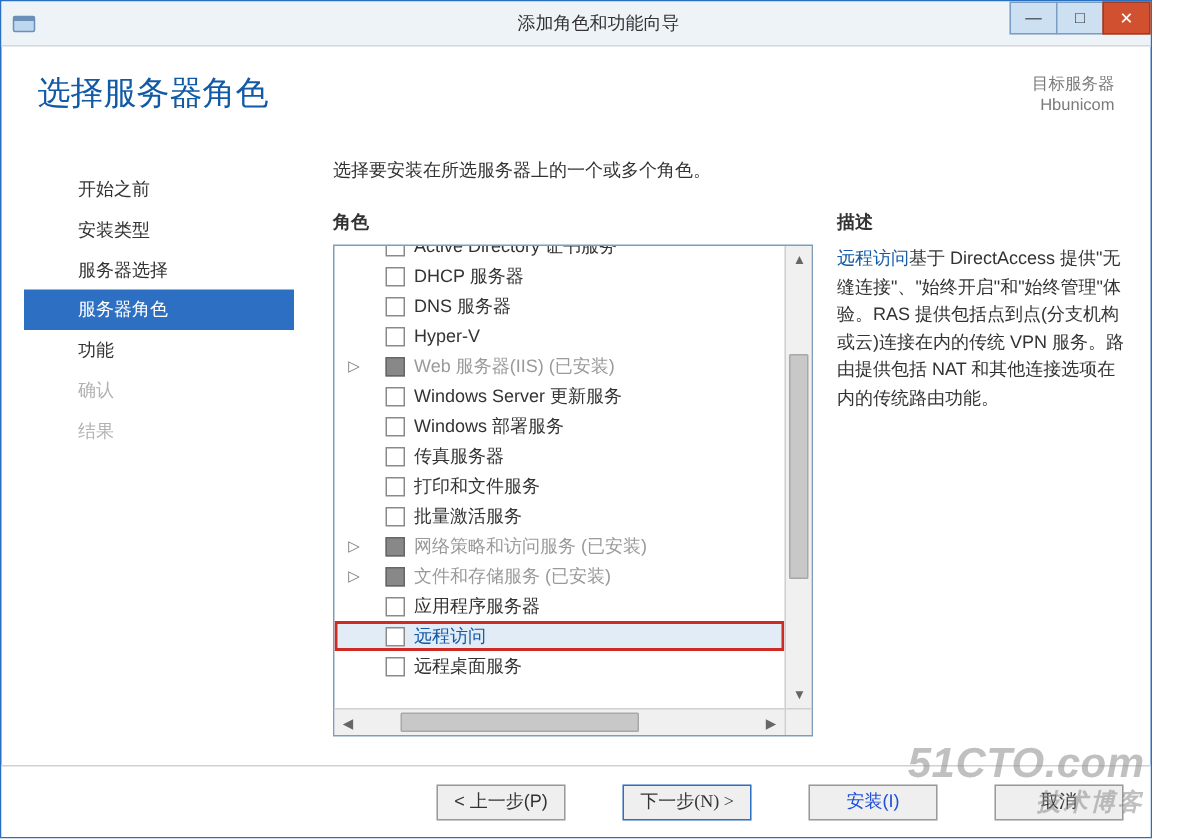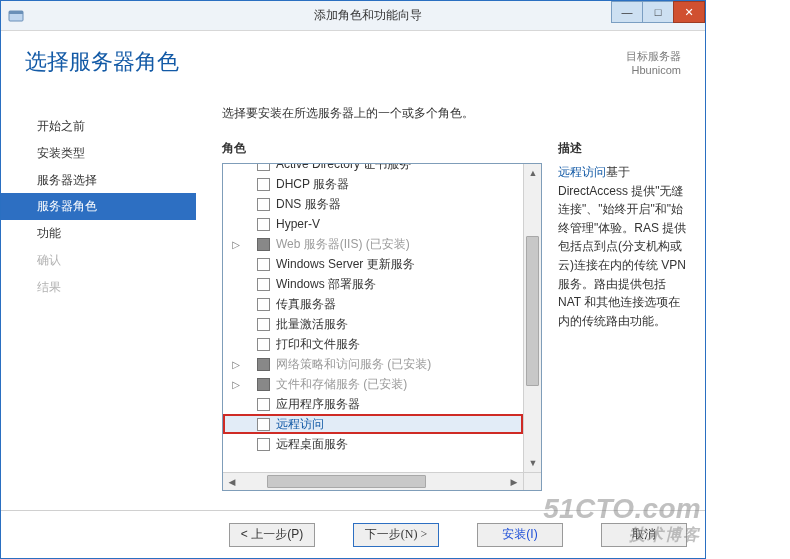--- a/index.html
+++ b/index.html
@@ -6,21 +6,21 @@
   html, body {
     margin: 0; padding: 0;
     font-family: "Microsoft YaHei", "Segoe UI", sans-serif;
     font-size: 12px;
     background: #fff;
     color: #333;
     width: 790px; height: 559px;
     overflow: hidden;
     position: relative;
   }
-  .window { width: 706px; height: 559px; border: 1px solid #2a6fc1; position: relative; background:#fff;}
+  .window { width: 768px; height: 559px; border: 1px solid #2a6fc1; position: relative; background:#fff;}
   .titlebar {
     height: 30px; background: #eef3f8;
     display: flex; align-items: center;
     border-bottom: 1px solid #d7d7d7;
     position: relative;
   }
   .titlebar .icon-slot {
     width: 30px; height: 30px; display:flex; align-items:center; justify-content:center;
   }
   .titlebar .title-text {
@@ -63,20 +63,21 @@
     width: 195px;
     padding: 18px 0 0 0;
     flex-shrink:0;
   }
   .side-item {
     padding: 5px 10px 5px 36px;
     font-size: 12px;
     color:#333;
     cursor:pointer;
     line-height:1.4;
+    margin-left:15px;
   }
   .side-item.disabled { color:#b2b2b2; cursor:default;}
   .side-item.selected {
     background:#2d6fc2; color:#fff;
   }
   .main {
     flex:1;
     padding: 10px 14px 0 0;
     display:flex;
     flex-direction: column;
@@ -278,27 +279,27 @@
                 <div class="role-row">
                   <span class="slot-space"></span>
                   <span class="slot-space"></span>
                   <span class="chk"></span>
                   <span class="rlabel">传真服务器</span>
                 </div>
                 <div class="role-row">
                   <span class="slot-space"></span>
                   <span class="slot-space"></span>
                   <span class="chk"></span>
+                  <span class="rlabel">打印和文件服务</span>
+                </div>
+                <div class="role-row">
+                  <span class="slot-space"></span>
+                  <span class="slot-space"></span>
+                  <span class="chk"></span>
                   <span class="rlabel">批量激活服务</span>
-                </div>
-                <div class="role-row">
-                  <span class="slot-space"></span>
-                  <span class="slot-space"></span>
-                  <span class="chk"></span>
-                  <span class="rlabel">打印和文件服务</span>
                 </div>
                 <div class="role-row installed">
                   <span class="expander">▷</span>
                   <span class="slot-space"></span>
                   <span class="chk filled"></span>
                   <span class="rlabel">网络策略和访问服务 (已安装)</span>
                 </div>
                 <div class="role-row installed">
                   <span class="expander">▷</span>
                   <span class="slot-space"></span>

